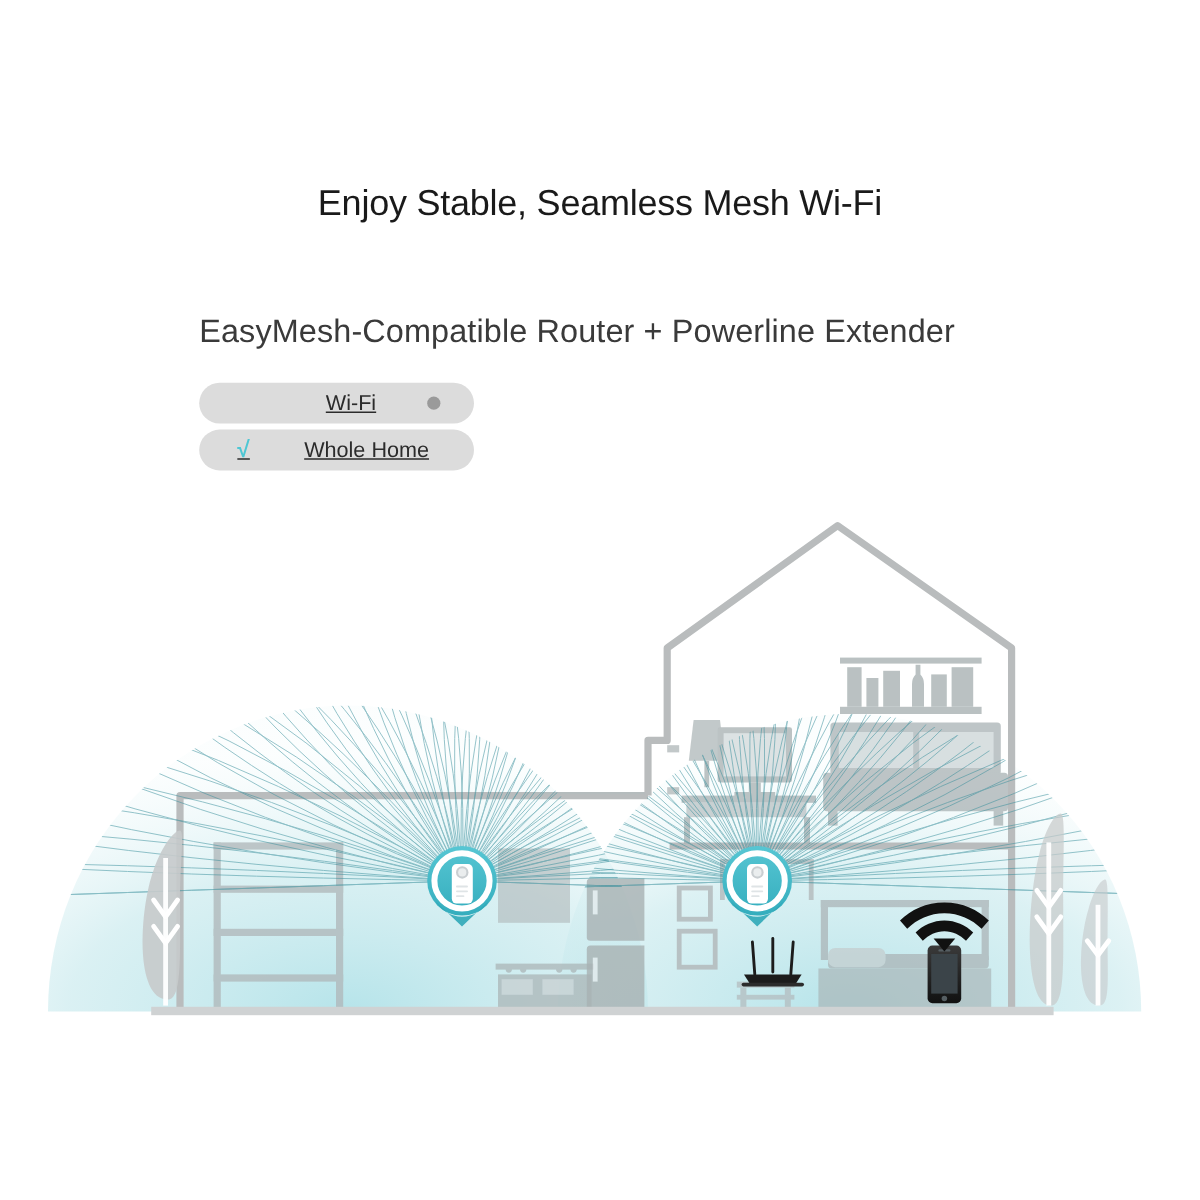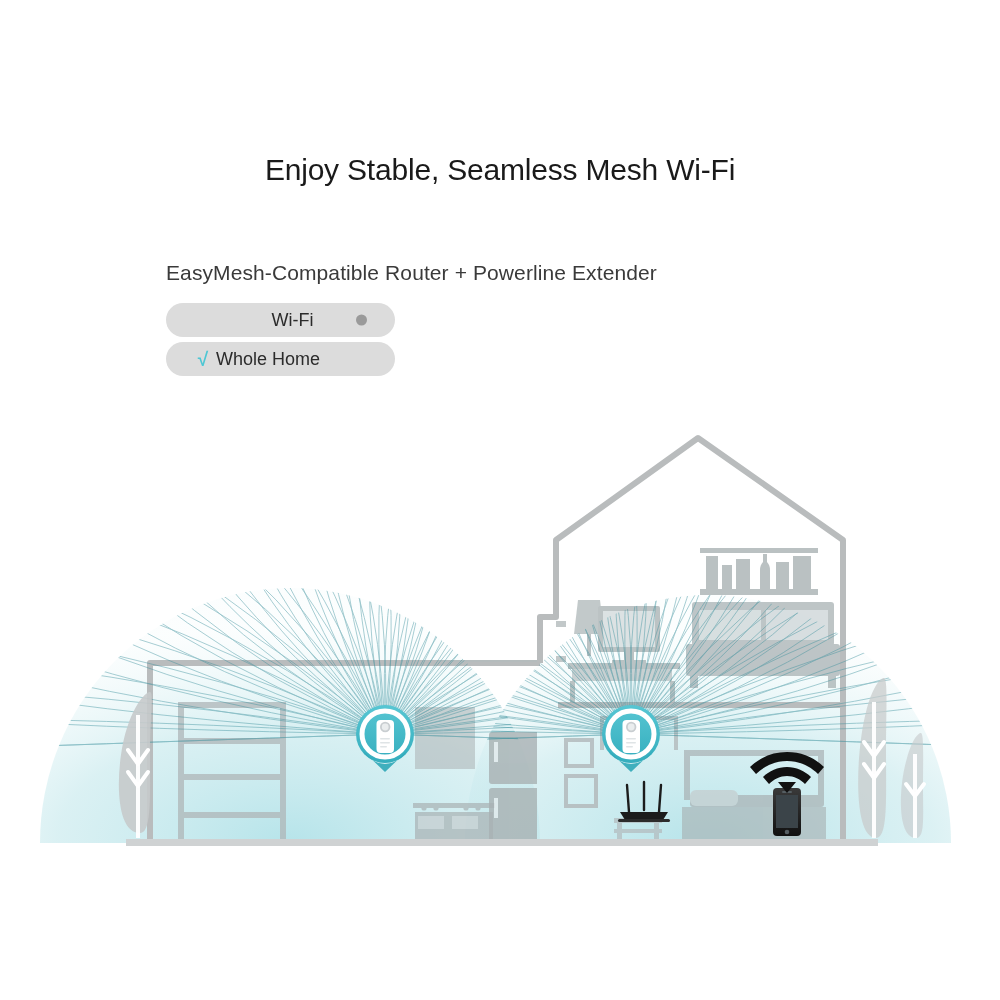--- a/index.html
+++ b/index.html
@@ -20,48 +20,49 @@
     font-size:30px;
     font-weight:400;
     color:#1a1a1a;
     letter-spacing:-0.2px;
     line-height:1.2;
   }
 
   .subtitle{
     position:absolute;
     left:166px; top:261px;
-    font-size:21px;
+    font-size:27px;
     font-weight:400;
     color:#3a3a3a;
     letter-spacing:0.1px;
   }
 
   
-  .pill-list{position:absolute;left:166px;top:303px;width:300px;}
+  .pill-list{position:absolute;left:166px;top:319px;width:300px;text-decoration:underline;}
   .pill{
     position:relative;
     width:229px;height:34px;
     background:#dcdcdc;
     border-radius:17px;
     margin-bottom:5px;
     display:flex;align-items:center;
     box-sizing:border-box;
   }
   .pill-check{
     width:26px;text-align:center;
     font-size:19px;line-height:1;
     color:#4ec7d4;
     font-weight:600;
     margin-left:24px;
   }
   .pill-check.hidden{visibility:hidden;}
   .pill-label{
     font-size:18px;color:#2b2b2b;
     flex:1;
+    text-align:center;
   }
   .pill-label.center{ text-align:center; margin-right:26px;}
   .pill-dot{
     position:absolute;right:28px;top:50%;
     transform:translateY(-50%);
     width:11px;height:11px;border-radius:50%;
     background:#9a9a9a;
   }
 
   

